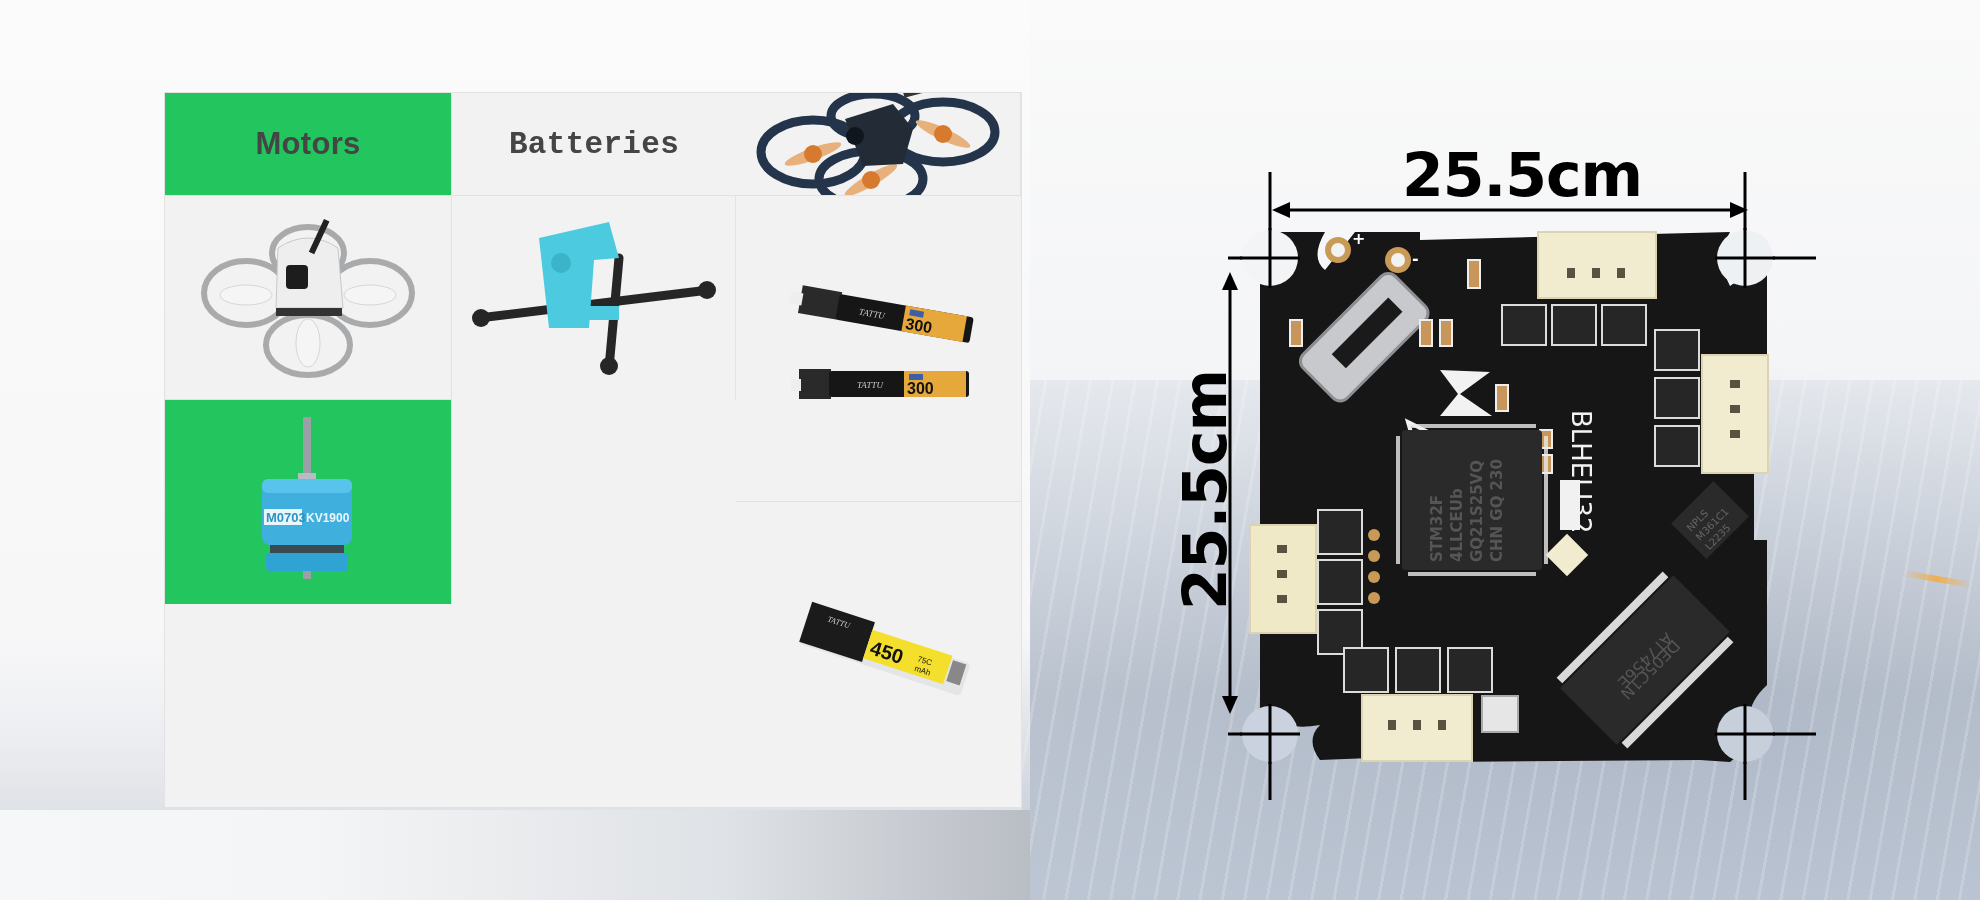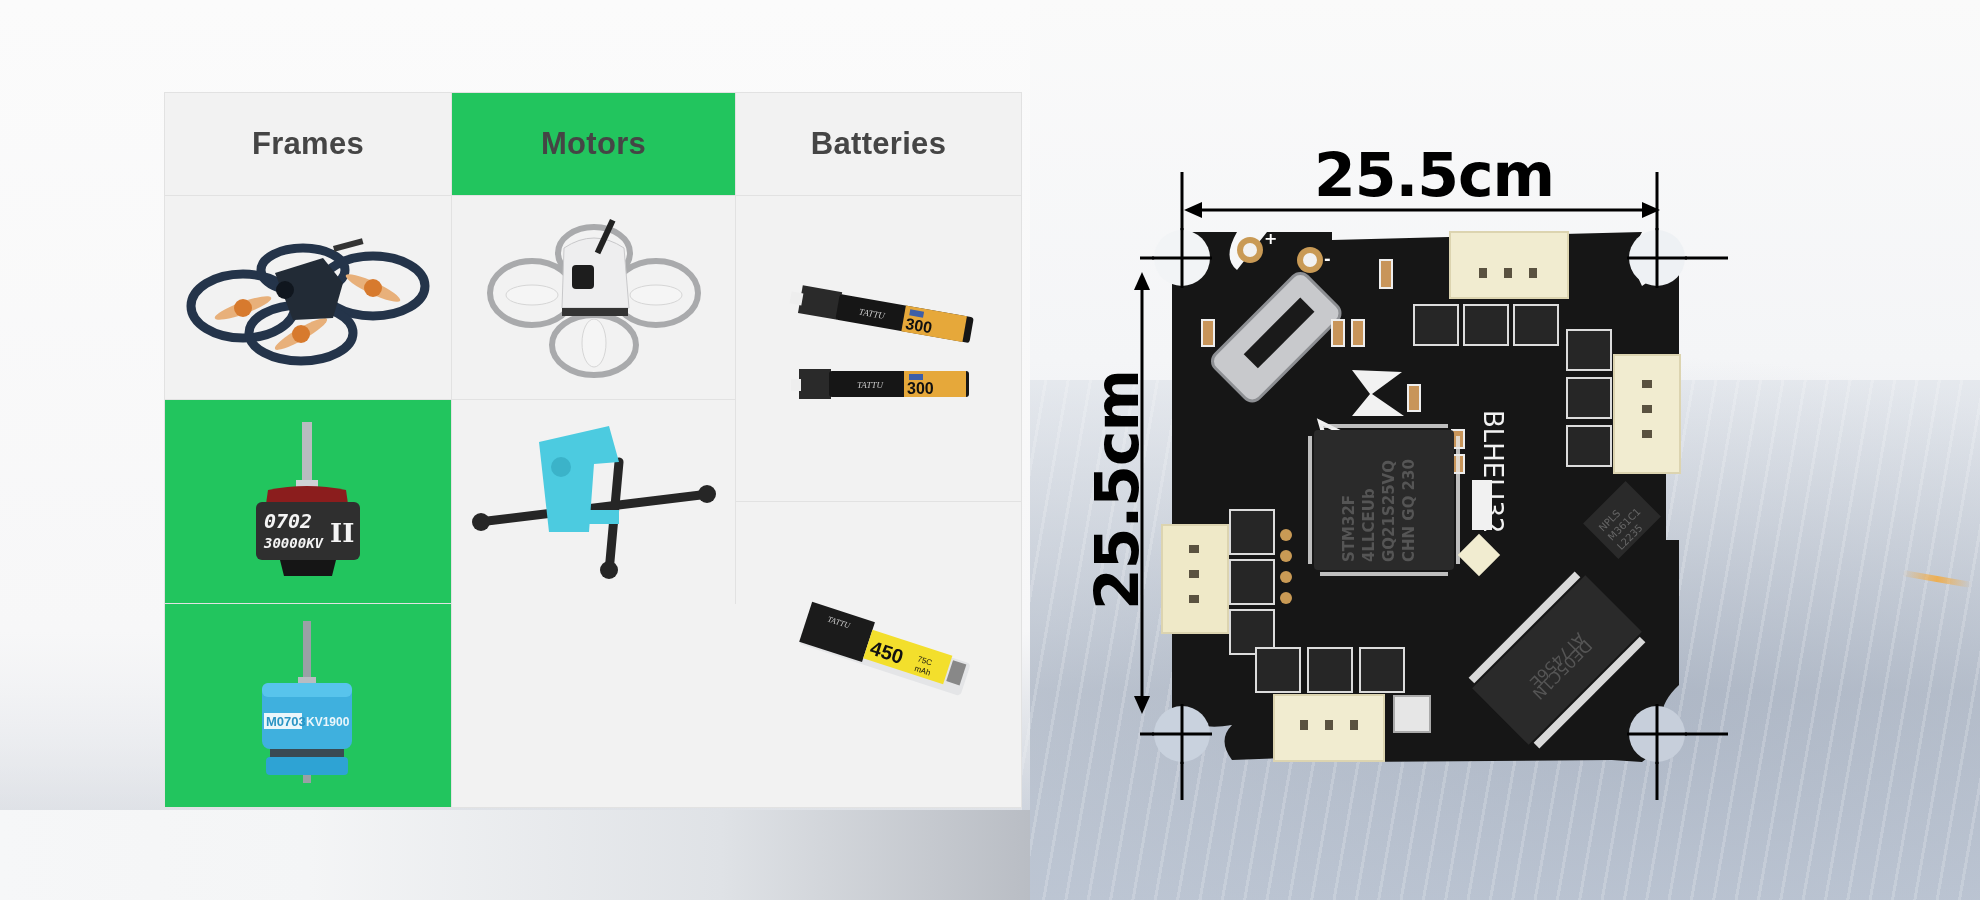--- a/index.html
+++ b/index.html
@@ -36,51 +36,48 @@
   .table {
     position: absolute; left: 164px; top: 92px; width: 858px; height: 716px;
     border: 1px solid #e2e2e2;
     display: grid;
     grid-template-columns: 287px 284px 285px;
     grid-template-rows: 103px 204px 204px 203px;
     background: #f2f2f2;
   }
   .cell { position: relative; border-right: 1px solid #e2e2e2; border-bottom: 1px solid #e2e2e2; background: #f2f2f2; overflow: hidden; }
   .cell.white { background: #22c55e; }
-  .cell.nr { border-right: none; }
+  .cell.nr { border-right: none; font-family: Liberation Mono, monospace; }
   .cell.nb { border-bottom: none; }
   .hdr { display: flex; align-items: center; justify-content: center; }
   .hdr span { font-size: 31px; font-weight: bold; color: #454545; letter-spacing: 0.3px; }
   .bat-col { grid-column: 3; grid-row: 2 / span 3; display: grid; grid-template-rows: 306px 1fr; border-right: none; border-bottom: none; padding: 0; }
   .bat-sub { position: relative; background: #f2f2f2; }
   .bat-sub.top { border-bottom: 1px solid #e2e2e2; }
   .img { position: absolute; left: 50%; top: 50%; transform: translate(-50%,-50%); }
 
   
-  .pcb-wrap { position: absolute; left: 1052px; top: 140px; width: 700px; height: 680px; }
+  .pcb-wrap { position: absolute; left: 1140px; top: 140px; width: 700px; height: 680px; }
   .dim-text { position: absolute; font-weight: bold; color: #000; font-family: "DejaVu Sans", sans-serif; }
   .dim-h { left: 262px; top: 0px; font-size: 60px; letter-spacing: -1px; }
   .dim-v { left: -18px; top: 400px; font-size: 60px; transform: rotate(-90deg); transform-origin: left top; letter-spacing: -1px; white-space: nowrap; top: 470px; left: 30px; }
 </style>
 </head>
 <body>
 
 <div class="bg"></div>
 <div class="road">
   <div class="streak" style="left:530px;top:240px;width:90px;transform:rotate(8deg);"></div>
   <div class="streak" style="left:880px;top:196px;width:70px;transform:rotate(10deg);"></div>
   <div class="streak" style="left:600px;top:120px;width:40px;opacity:.6;"></div>
 </div>
 <div class="bg-left"></div>
 <div class="bg-bottom"></div>
 
 <div class="table">
-  <div class="cell hdr">
-      <span>Frames</span>
-    </div>
   <div class="cell hdr white">
       <span>Motors</span>
     </div>
   <div class="cell hdr nr">
       <span>Batteries</span>
     </div>
 
   <div class="cell">
     <svg class="img" width="250" height="140" viewBox="0 0 250 140">
       <g fill="none" stroke="#24344a" stroke-width="9">
@@ -153,32 +150,20 @@
       </g>
       <g fill="#f5f5f5" stroke="#d6d6d6" stroke-width="1">
         <ellipse cx="48" cy="82" rx="26" ry="10"></ellipse>
         <ellipse cx="172" cy="82" rx="26" ry="10"></ellipse>
         <ellipse cx="110" cy="130" rx="12" ry="24"></ellipse>
       </g>
       <path d="M80 35 Q110 15 140 35 L145 95 L78 95 Z" fill="#eeeeef" stroke="#c8c8ca"></path>
       <rect x="88" y="52" width="22" height="24" rx="4" fill="#1d1d1d"></rect>
       <rect x="126" y="6" width="6" height="36" fill="#222" transform="rotate(25 126 6)"></rect>
       <rect x="78" y="95" width="66" height="8" fill="#333"></rect>
-    </svg>
-  </div>
-  <div class="cell white">
-    <svg class="img" width="140" height="160" viewBox="0 0 140 160">
-      <rect x="64" y="0" width="10" height="62" fill="#b9bcc0"></rect>
-      <rect x="58" y="58" width="22" height="10" fill="#cfd2d5"></rect>
-      <path d="M30 68 Q69 60 108 68 L110 82 L28 82 Z" fill="#8b1d1d"></path>
-      <rect x="18" y="80" width="104" height="58" rx="6" fill="#2f2f2f"></rect>
-      <text x="26" y="106" font-size="20" font-weight="bold" fill="#f4f4f4" font-style="italic" font-family="DejaVu Sans Mono, monospace">0702</text>
-      <text x="26" y="126" font-size="14" font-weight="bold" fill="#f4f4f4" font-style="italic" font-family="DejaVu Sans Mono, monospace">30000KV</text>
-      <text x="92" y="120" font-size="26" font-weight="bold" fill="#f4f4f4" font-family="DejaVu Serif, serif">II</text>
-      <path d="M42 138 L98 138 L94 154 L46 154 Z" fill="#151515"></path>
     </svg>
   </div>
 
   <div class="cell nb">
     <svg class="img" width="250" height="160" viewBox="0 0 250 160">
       <g stroke="#262626" stroke-width="9" stroke-linecap="round">
         <line x1="10" y1="100" x2="240" y2="72"></line>
         <line x1="140" y1="150" x2="150" y2="40"></line>
       </g>
       <g fill="#262626">

